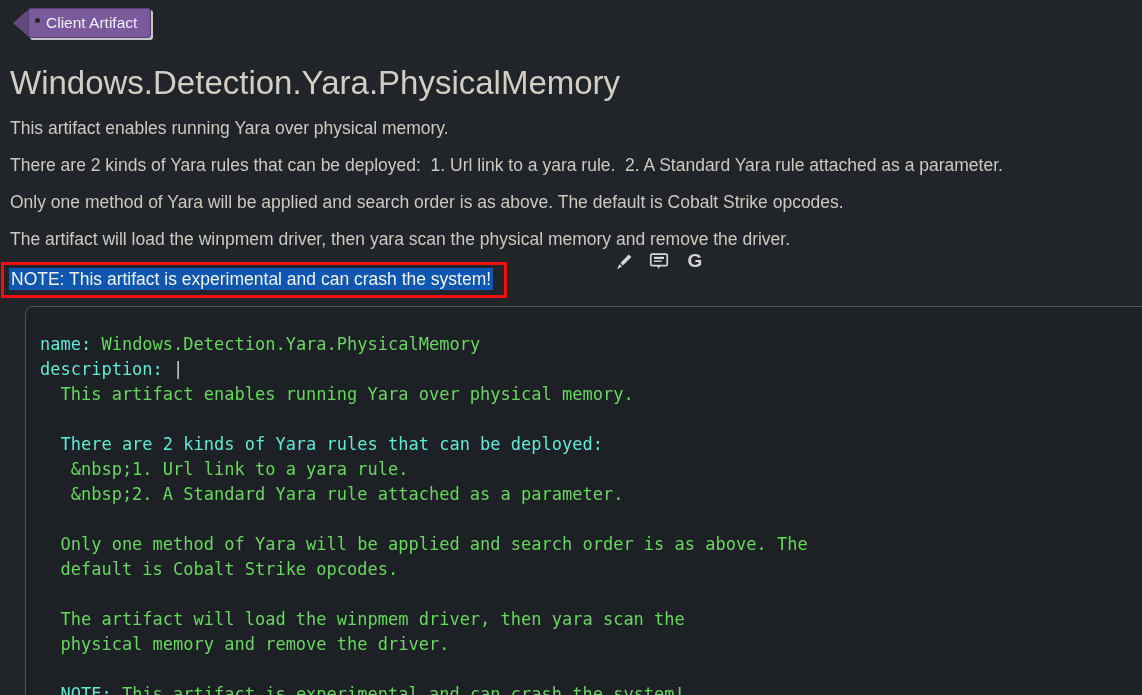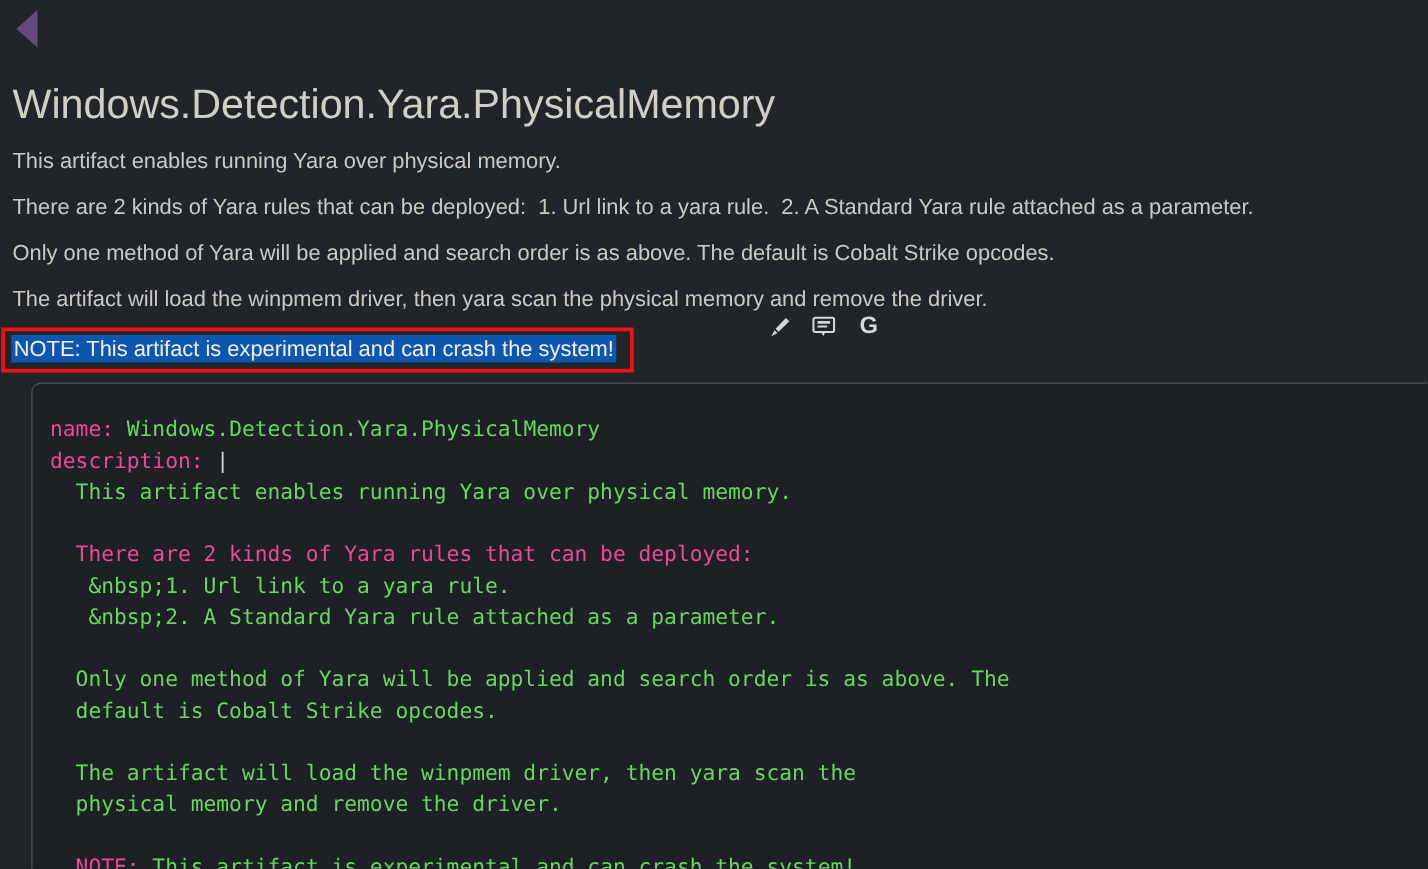--- a/index.html
+++ b/index.html
@@ -94,29 +94,33 @@
     background: #1d2125;
     border: 1px solid #4f545a;
     border-radius: 8px 0 0 0;
     padding: 25px 10px 10px 14px;
     font-family: "DejaVu Sans Mono", monospace;
     font-size: 17px;
     line-height: 25px;
     overflow: hidden;
   }
   .code-line { white-space: pre; height: 25px; }
-  .tok-key  { color: #ec4899; }
+  .tok-key  { color: #5eead4; }
   .tok-str  { color: #68d75f; }
   .tok-punc { color: #cfd2d6; }
 </style>
 </head>
 <body>
 
 <div class="badge-wrap">
   <div class="badge-arrow"></div>
+  <div class="badge-body">
+    <span class="badge-dot"></span>
+    <span>Client Artifact</span>
+  </div>
 </div>
 
 <h1 class="page-title">Windows.Detection.Yara.PhysicalMemory</h1>
 
 <p class="desc-p p0">This artifact enables running Yara over physical memory.</p>
 <p class="desc-p p1">There are 2 kinds of Yara rules that can be deployed:  1. Url link to a yara rule.  2. A Standard Yara rule attached as a parameter.</p>
 <p class="desc-p p2">Only one method of Yara will be applied and search order is as above. The default is Cobalt Strike opcodes.</p>
 <p class="desc-p p3">The artifact will load the winpmem driver, then yara scan the physical memory and remove the driver.</p>
 
 <div class="note-box">

